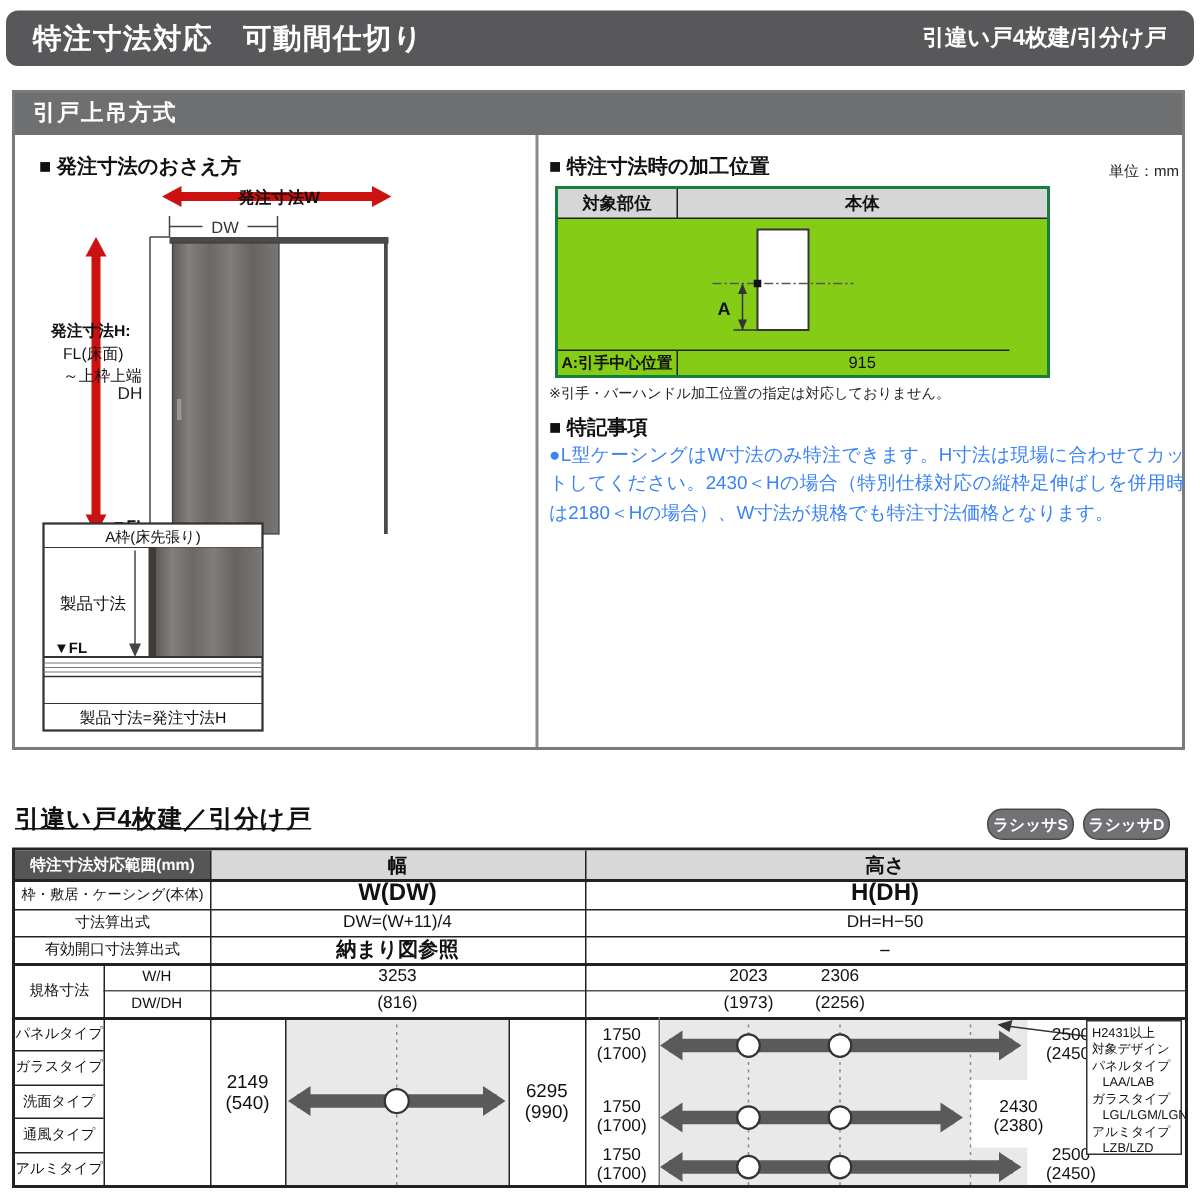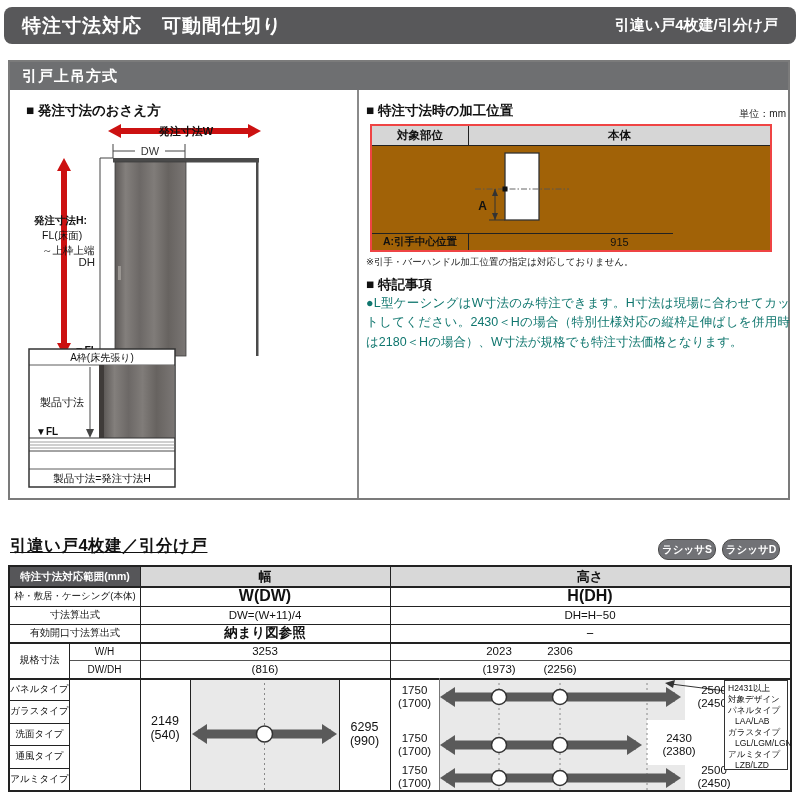--- a/index.html
+++ b/index.html
@@ -17,34 +17,34 @@
   
   .secbox { left:8px; top:60px; width:782px; height:440px; border:2px solid #7b7b7b; background:#fff; }
   .secbar { position:absolute; left:0; top:0; width:100%; height:28px; background:#6e6f71; color:#fff;
             font-size:15px; font-weight:bold; line-height:28px; padding-left:12px; letter-spacing:1px; }
   .coldiv { position:absolute; left:347px; top:28px; width:2px; height:408px; background:#8a8a8a; }
 
   .h2 { font-size:13.5px; font-weight:bold; color:#111; }
   .unit { font-size:10px; color:#222; }
 
   
-  .ptable { position:absolute; left:360px; top:62px; width:402px; border:2px solid #ef4444; background:#a16207; }
+  .ptable { position:absolute; left:360px; top:62px; width:330px; border:2px solid #15803d; background:#84cc16; }
   .prow { display:flex; }
   .pcell { border-right:1px solid #222; border-bottom:1px solid #222; display:flex; align-items:center; justify-content:center; }
   .pcell:last-child { border-right:none; }
   .prow:last-child .pcell { border-bottom:none; }
   .phead { background:#d6d6d6; font-weight:bold; font-size:11.5px; height:20px; }
   .pc1 { width:97px; }
   .pc2 { width:301px; }
   .pbody { height:88px; font-size:11px; }
   .plast { height:16px; font-size:11px; }
   .plabel-a { font-size:10.5px; font-weight:bold; }
 
   .note { font-size:9.5px; color:#222; }
-  .bullet { font-size:12.5px; line-height:1.55; color:#0f766e; text-align:justify; }
+  .bullet { font-size:12.5px; line-height:1.55; color:#3b82f6; text-align:justify; }
 
   
   .btitle { font-size:16.5px; font-weight:bold; letter-spacing:0.5px; }
   .chipbtn { position:absolute; top:539px; width:58px; height:21px; background:#717276; color:#fff;
              border:1px solid #4a4a4a; border-radius:10px; font-size:10.5px; font-weight:bold;
              display:flex; align-items:center; justify-content:center; cursor:pointer; }
 
   .spec { left:8px; top:565px; width:784px; height:227px; border:2px solid #222; background:#fff; }
   .cell { position:absolute; display:flex; align-items:center; justify-content:center; text-align:center; }
   .hline { position:absolute; background:#222; height:1px; }

